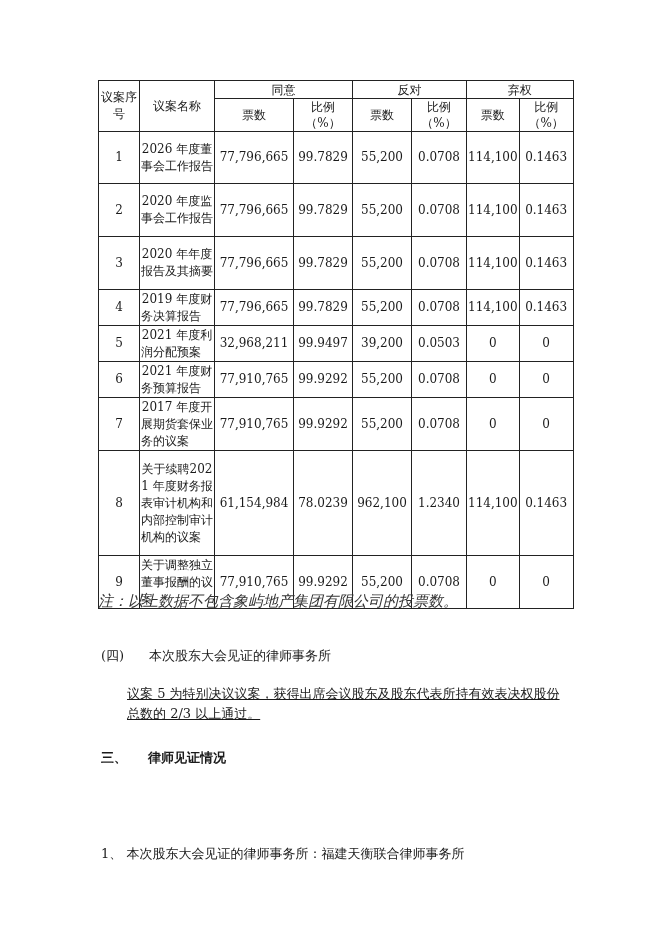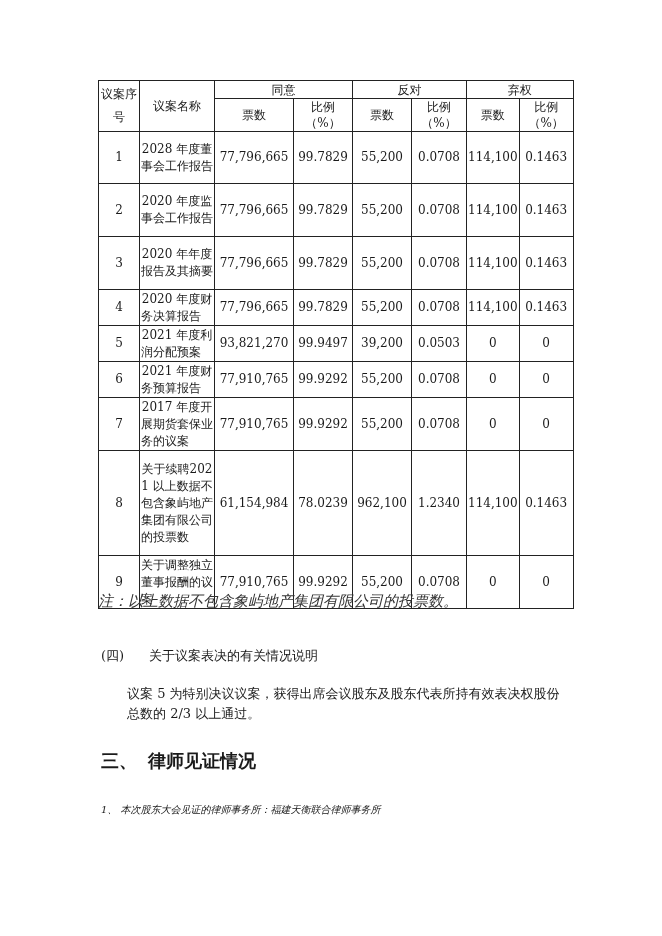--- a/index.html
+++ b/index.html
@@ -9,62 +9,62 @@
                table-layout:fixed; font-size:12px; }
   table.vote td, table.vote th { border:1px solid #222; padding:0 1px; font-weight:normal;
                text-align:center; vertical-align:middle; line-height:17px; overflow:hidden; }
   table.vote th { line-height:16px; }
   td.name { text-align:justify; text-align-last:left; padding-left:2px; padding-right:1px;
             letter-spacing:0px; word-break:break-all; }
   td.num-r { text-align:right; padding-right:3px; }
   .note { position:absolute; left:98px; top:592px; font-size:15px; color:#333;font-style:italic; }
   .sec4 { position:absolute; left:101px; top:647px; font-size:13px; }
   .sec4 .lbl { display:inline-block; width:48px; }
-  .para { position:absolute; left:101px; top:684px; width:468px; font-size:13px; line-height:20px; }
+  .para { position:absolute; left:101px; top:684px; width:468px; font-size:13px; line-height:20px;text-decoration:underline; }
   .para .indent { padding-left:26px; }
-  .sec3 { position:absolute; left:101px; top:749px; font-size:18px; font-weight:bold;
+  .sec3 { position:absolute; left:101px; top:749px; font-size:13px; font-weight:bold;
           font-family:Liberation Serif, serif; }
   .sec3 .lbl { display:inline-block; width:47px; }
-  .item1 { position:absolute; left:101px; top:803px; font-size:10px;font-style:italic; }
+  .item1 { position:absolute; left:101px; top:845px; font-size:13px; }
 </style>
 </head>
 <body>
 
 <table class="vote">
   <colgroup>
     <col style="width:41px">
       <col style="width:75px">
       <col style="width:79px">
       <col style="width:59px">
     <col style="width:59px">
       <col style="width:55px">
       <col style="width:52px">
       <col style="width:54px">
   </colgroup>
   <thead>
     <tr style="height:18px">
-      <th rowspan="2" style="line-height:23px;">议案序号</th>
+      <th rowspan="2" style="line-height:17px;">议案序号</th>
       <th rowspan="2">议案名称</th>
       <th colspan="2">同意</th>
       <th colspan="2">反对</th>
       <th colspan="2">弃权</th>
     </tr>
     <tr style="height:17px">
       <th>票数</th>
       <th>比例（%）</th>
       <th>票数</th>
       <th>比例（%）</th>
       <th>票数</th>
       <th>比例（%）</th>
     </tr>
   </thead>
   <tbody>
     <tr style="height:52px">
       <td>1</td>
-      <td class="name">2028 年度董事会工作报告</td>
+      <td class="name">2026 年度董事会工作报告</td>
       <td>77,796,665</td>
       <td>99.7829</td>
       <td>55,200</td>
       <td class="num-r">0.0708</td>
       <td>114,100</td>
       <td>0.1463</td>
     </tr>
     <tr style="height:53px">
       <td>2</td>
       <td class="name">2020 年度监事会工作报告</td>
@@ -80,32 +80,32 @@
       <td class="name">2020 年年度报告及其摘要</td>
       <td>77,796,665</td>
       <td>99.7829</td>
       <td>55,200</td>
       <td class="num-r">0.0708</td>
       <td>114,100</td>
       <td>0.1463</td>
     </tr>
     <tr style="height:36px">
       <td>4</td>
-      <td class="name">2020 年度财务决算报告</td>
+      <td class="name">2019 年度财务决算报告</td>
       <td>77,796,665</td>
       <td>99.7829</td>
       <td>55,200</td>
       <td class="num-r">0.0708</td>
       <td>114,100</td>
       <td>0.1463</td>
     </tr>
     <tr style="height:36px">
       <td>5</td>
       <td class="name">2021 年度利润分配预案</td>
-      <td>93,821,270</td>
+      <td>32,968,211</td>
       <td>99.9497</td>
       <td>39,200</td>
       <td>0.0503</td>
       <td>0</td>
       <td>0</td>
     </tr>
     <tr style="height:36px">
       <td>6</td>
       <td class="name">2021 年度财务预算报告</td>
       <td>77,910,765</td>
@@ -120,21 +120,21 @@
       <td class="name">2017 年度开展期货套保业务的议案</td>
       <td>77,910,765</td>
       <td>99.9292</td>
       <td>55,200</td>
       <td>0.0708</td>
       <td>0</td>
       <td>0</td>
     </tr>
     <tr style="height:105px">
       <td>8</td>
-      <td class="name">关于续聘2021 以上数据不包含象屿地产集团有限公司的投票数</td>
+      <td class="name">关于续聘2021 年度财务报表审计机构和内部控制审计机构的议案</td>
       <td>61,154,984</td>
       <td>78.0239</td>
       <td>962,100</td>
       <td class="num-r">1.2340</td>
       <td>114,100</td>
       <td>0.1463</td>
     </tr>
     <tr style="height:53px">
       <td>9</td>
       <td class="name">关于调整独立董事报酬的议案</td>
@@ -144,21 +144,21 @@
       <td>0.0708</td>
       <td>0</td>
       <td>0</td>
     </tr>
   </tbody>
 </table>
 
 <div class="note">注：以上数据不包含象屿地产集团有限公司的投票数。</div>
 
 <div class="sec4">
-  <span class="lbl">(四)</span><span>关于议案表决的有关情况说明</span>
+  <span class="lbl">(四)</span><span>本次股东大会见证的律师事务所</span>
 </div>
 
 <div class="para">
   <div class="indent">议案 5 为特别决议议案，获得出席会议股东及股东代表所持有效表决权股份总数的 2/3 以上通过。</div>
 </div>
 
 <div class="sec3">
   <span class="lbl">三、</span><span>律师见证情况</span>
 </div>
 

